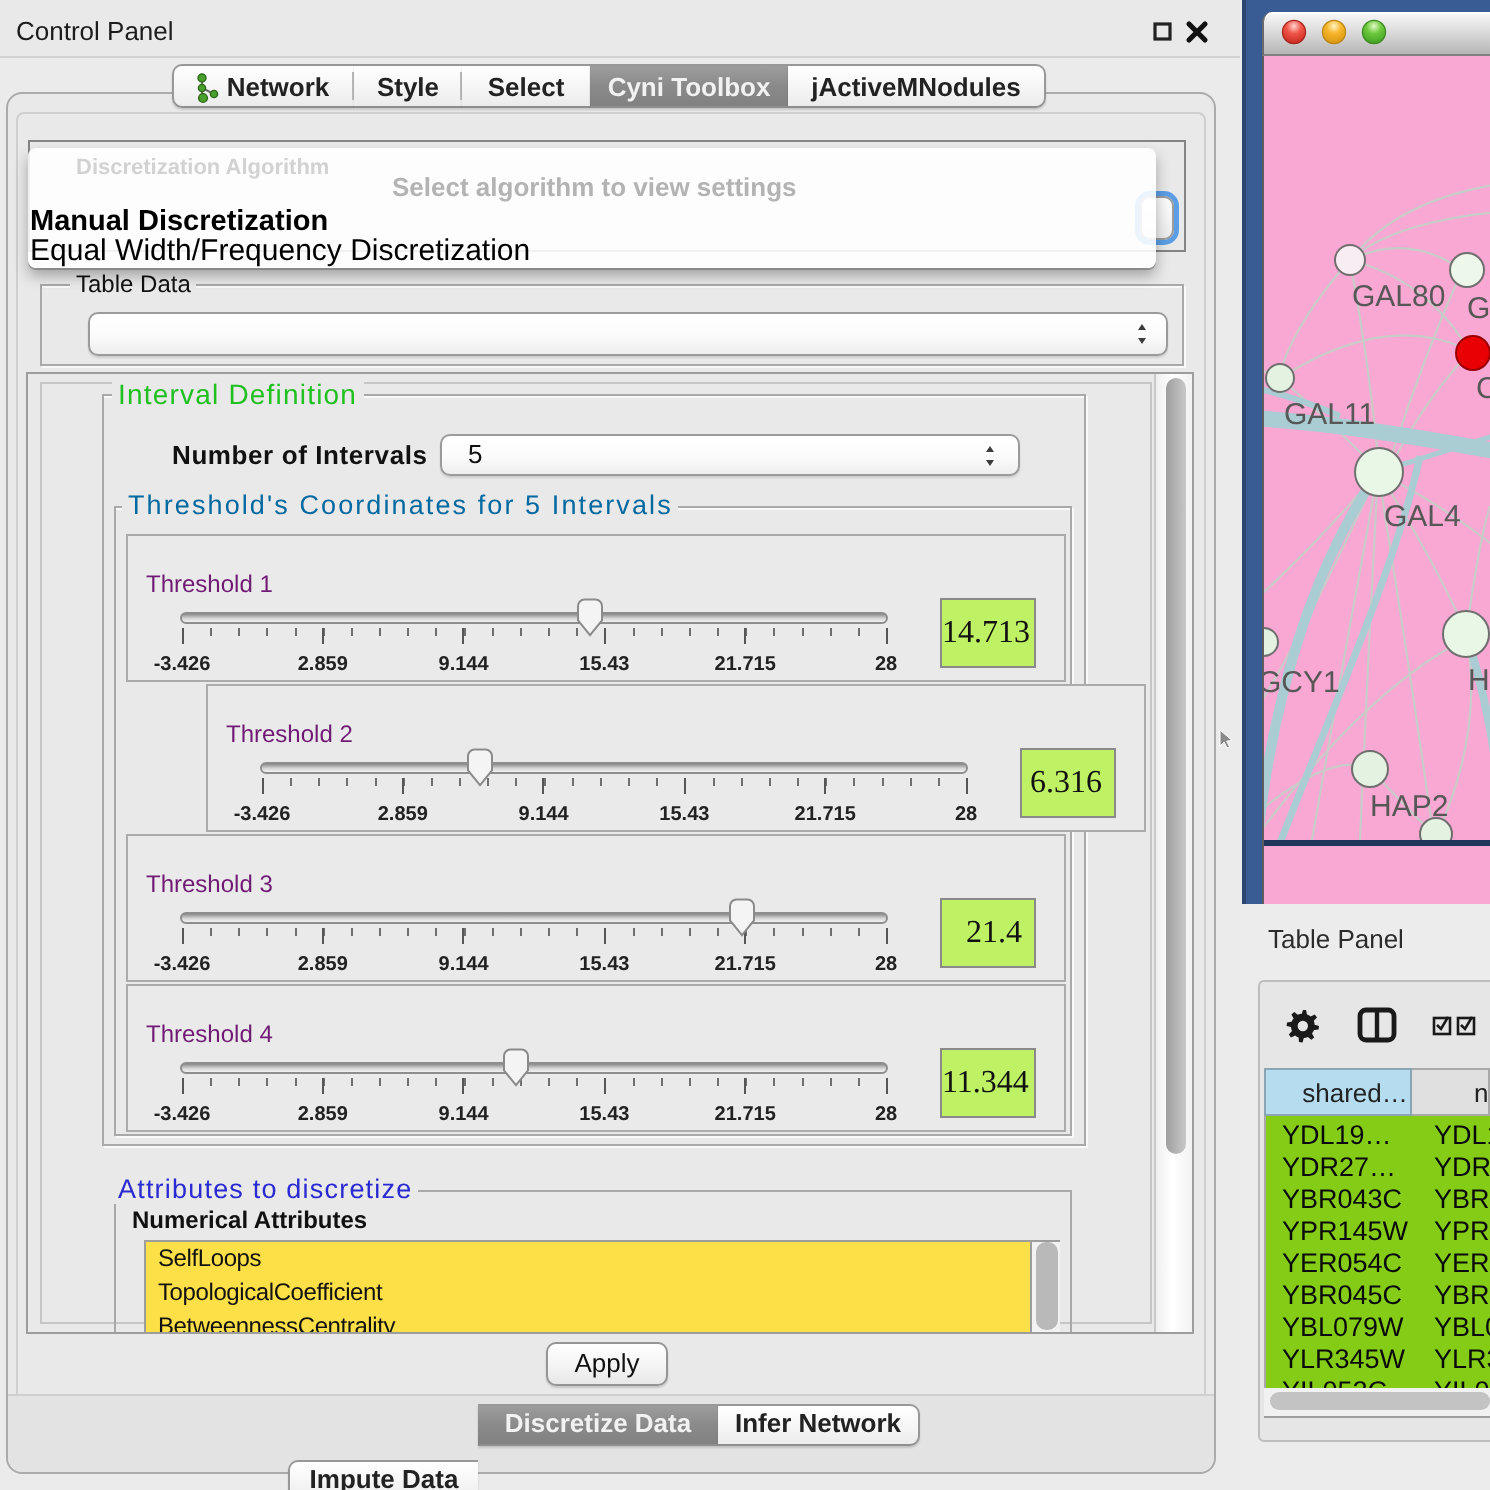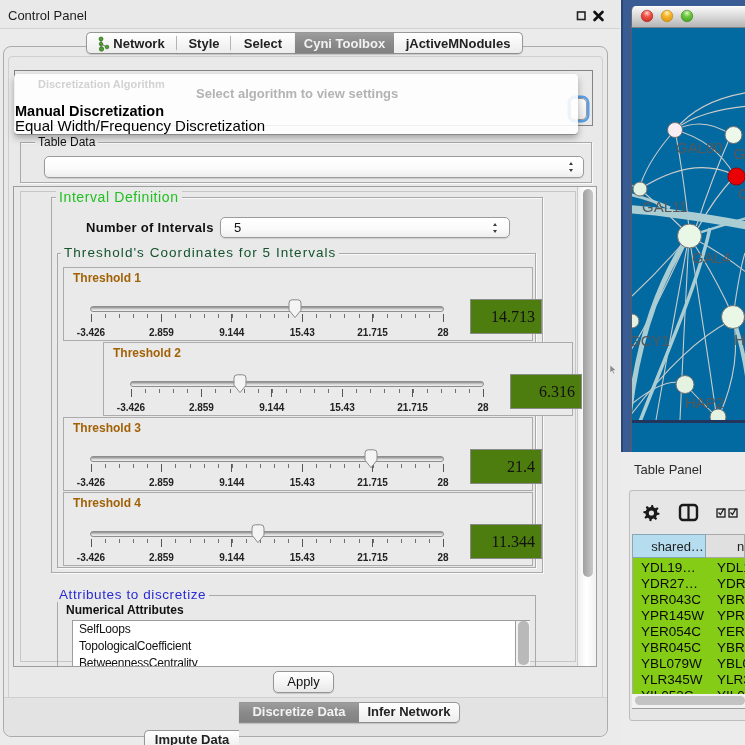--- a/index.html
+++ b/index.html
@@ -9,28 +9,28 @@
   .etched { border:1px solid #a9a9a9; box-shadow: inset 0 1px 0 rgba(255,255,255,.7), 1px 1px 0 rgba(255,255,255,.7); }
   .gtitle { position:absolute; top:-8px; background:#e9e9e9; padding:0 3px; font-size:13px; line-height:14px; white-space:nowrap; }
   .combo { position:absolute; border:1px solid #9b9b9b; border-radius:5px;
            background:linear-gradient(180deg,#ffffff 0%,#fbfbfb 55%,#eeeeee 100%);
            box-shadow:0 1px 1px rgba(0,0,0,.12); }
   .combo .ctext { position:absolute; left:13px; top:50%; transform:translateY(-56%); font-size:13px; color:#111; white-space:nowrap; }
   .spin { position:absolute; width:9px; height:14px; top:50%; transform:translateY(-50%); }
   .spin:before { content:""; position:absolute; left:1px; top:0; border:2.5px solid transparent; border-bottom:3.5px solid #3c3c3c; }
   .spin:after  { content:""; position:absolute; left:1px; bottom:0; border:2.5px solid transparent; border-top:3.5px solid #3c3c3c; }
   .tbox { position:absolute; left:63px; width:470px; height:74px; border:1px solid #ababab; background:#eaeaea; }
-  .tlabel { position:absolute; left:9px; top:3px; font-size:12px; font-weight:bold; color:#a16207; }
+  .tlabel { position:absolute; left:9px; top:17px; font-size:12px; font-weight:normal; color:#701a75; }
   .track { position:absolute; left:26px; width:354px; top:38px; height:6px; border:1px solid #8e8e8e; border-radius:3px;
            background:linear-gradient(180deg,#8b8b8b,#d6d6d6 55%,#f2f2f2); }
   .minorticks { position:absolute; left:27px; width:354px; top:46px; height:4px;
            background:repeating-linear-gradient(90deg,#6f6f6f 0 1px,transparent 1px 14.08px); }
   .majortick { position:absolute; top:46px; width:1px; height:8px; background:#565656; }
   .slabel { position:absolute; top:59px; width:60px; text-align:center; font-size:10px; font-weight:bold; color:#222; }
-  .vbox { position:absolute; left:406px; top:31px; width:72px; height:35px; background:#4d7c0f; border:1px solid #8a8a8a;
+  .vbox { position:absolute; left:406px; top:31px; width:48px; height:35px; background:#bef264; border:1px solid #8a8a8a;
           font-family:"Liberation Serif",serif; font-size:16px; color:#111; text-align:right; padding:8px 6px 0 0; }
   .thumb { position:absolute; top:31px; width:16px; height:20px; }
   .seg { position:absolute; top:0; height:100%; border-top:1px solid #989898; border-bottom:1px solid #8e8e8e;
          background:linear-gradient(180deg,#ffffff,#f7f7f7 45%,#ececec); color:#222; font-size:13px; font-weight:bold;
          text-align:center; box-shadow:0 1px 1px rgba(0,0,0,.15); }
   .seg.first { border-left:1px solid #989898; border-radius:5px 0 0 5px; }
   .seg.last { border-right:1px solid #989898; border-radius:0 5px 5px 0; }
   .seg.sel { background:linear-gradient(180deg,#9d9d9d,#8a8a8a 50%,#818181); color:#f2f2f2; }
   .seg .vsep { position:absolute; right:0; top:3px; bottom:3px; width:1px; background:#b9b9b9; }
 </style>
@@ -86,21 +86,21 @@
   <div class="gtitle" style="left:4px;color:#21c021;font-size:14px;letter-spacing:.6px;">Interval Definition</div>
 </div>
 
 <div class="abs" style="left:86px;top:220px;font-size:13px;font-weight:bold;color:#111;letter-spacing:.3px;">Number of Intervals</div>
 <div class="combo" style="left:220px;top:217px;width:290px;height:21px;">
   <span class="ctext">5</span>
   <span class="spin" style="right:8px;"></span>
 </div>
 
 <div class="abs etched" style="left:57px;top:253px;width:479px;height:315px;">
-  <div class="gtitle" style="left:3px;color:#14532d;font-size:13.5px;letter-spacing:1.05px;">Threshold's Coordinates for 5 Intervals</div>
+  <div class="gtitle" style="left:3px;color:#0369a1;font-size:13.5px;letter-spacing:1.05px;">Threshold's Coordinates for 5 Intervals</div>
 </div>
 
 <div class="tbox" style="top:267px;">
   <div class="tlabel">Threshold 1</div>
   <div class="track"></div>
   <div class="minorticks"></div>
   <div class="majortick" style="left:26.5px;"></div>
     <div class="majortick" style="left:96.9px;"></div>
     <div class="majortick" style="left:167.3px;"></div>
     <div class="majortick" style="left:237.7px;"></div>
@@ -178,21 +178,21 @@
   <svg class="thumb" style="left:186px;" width="16" height="20" viewBox="0 0 16 20">
       <path d="M2 4 a3.2 3.2 0 0 1 3.2-3.2 h5.6 a3.2 3.2 0 0 1 3.2 3.2 v7.2 L8 18.6 L2 11.2 Z" fill="#f4f4f4" stroke="#8b8b8b"></path>
     </svg>
   <div class="vbox">11.344</div>
 </div>
 
 <div class="abs" style="left:57px;top:595px;width:479px;height:71px;border:1px solid #a9a9a9;border-bottom:none;">
   <div class="gtitle" style="left:-2px;color:#2a2ad2;font-size:13.5px;letter-spacing:.6px;">Attributes to discretize</div>
 </div>
 <div class="abs" style="left:66px;top:603px;font-size:12px;font-weight:bold;color:#111;">Numerical Attributes</div>
-<div class="abs" style="left:72px;top:620px;width:444px;height:46px;background:#ffffff;border:1px solid #9d9d9d;border-bottom:none;font-size:12px;letter-spacing:-.2px;color:#111;overflow:hidden;">
+<div class="abs" style="left:72px;top:620px;width:444px;height:46px;background:#fde047;border:1px solid #9d9d9d;border-bottom:none;font-size:12px;letter-spacing:-.2px;color:#111;overflow:hidden;">
   <div style="position:absolute;left:6px;top:1px;">SelfLoops</div>
   <div style="position:absolute;left:6px;top:18px;">TopologicalCoefficient</div>
   <div style="position:absolute;left:6px;top:35px;">BetweennessCentrality</div>
 </div>
 <div class="abs" style="left:516px;top:620px;width:14px;height:46px;background:#f2f2f2;border-top:1px solid #9d9d9d;"></div>
 <div class="abs" style="left:517.5px;top:621px;width:11px;height:44px;background:#b9b9b9;border-radius:5px;"></div>
 
 <div class="abs" style="left:273px;top:671px;width:61px;height:22px;border:1px solid #959595;border-radius:5px;background:linear-gradient(180deg,#ffffff,#f5f5f5 50%,#e8e8e8);text-align:center;line-height:20px;font-size:13px;color:#111;box-shadow:0 1px 1px rgba(0,0,0,.15);">Apply</div>
 
 <div class="abs" style="left:4px;top:697px;width:603px;height:39px;background:#e3e3e3;border-top:1px solid #cfcfcf;border-radius:0 0 8px 8px;"></div>
@@ -232,21 +232,21 @@
         <stop offset="0" stop-color="#e0f9c8"></stop>
         <stop offset=".35" stop-color="#6fc93f"></stop>
         <stop offset="1" stop-color="#35921b"></stop>
       </radialGradient>
   </defs>
   <circle cx="8" cy="7" r="5.8" fill="url(#rg)" stroke="#a5241c" stroke-width=".6"></circle>
   <circle cx="28" cy="7" r="5.8" fill="url(#yg)" stroke="#bb8410" stroke-width=".6"></circle>
   <circle cx="48" cy="7" r="5.8" fill="url(#gg)" stroke="#3b8a1e" stroke-width=".6"></circle>
 </svg>
 
-<div class="abs" style="left:631px;top:28px;width:114px;height:452px;background:#0369a1;border-left:1px solid #5c5c5c;overflow:hidden;">
+<div class="abs" style="left:631px;top:28px;width:114px;height:452px;background:#f9a8d4;border-left:1px solid #5c5c5c;overflow:hidden;">
 <svg width="113" height="392" viewBox="0 0 113 392">
   <g fill="none" stroke="#c9cbc9" stroke-width="1.1">
     <path d="M43,102 C62,78 92,68 118,64"></path>
     <path d="M43,102 C58,88 90,80 118,78"></path>
         <path d="M8,161 Q-4,156 -8,154"></path>
     <path d="M43,102 Q72,88 99,107"></path>
     <path d="M43,102 Q82,112 103,148"></path>
     <path d="M43,102 Q52,150 57,200"></path>
     <path d="M43,102 Q18,130 9,155"></path>
     <path d="M8,161 Q30,180 50,200"></path>

